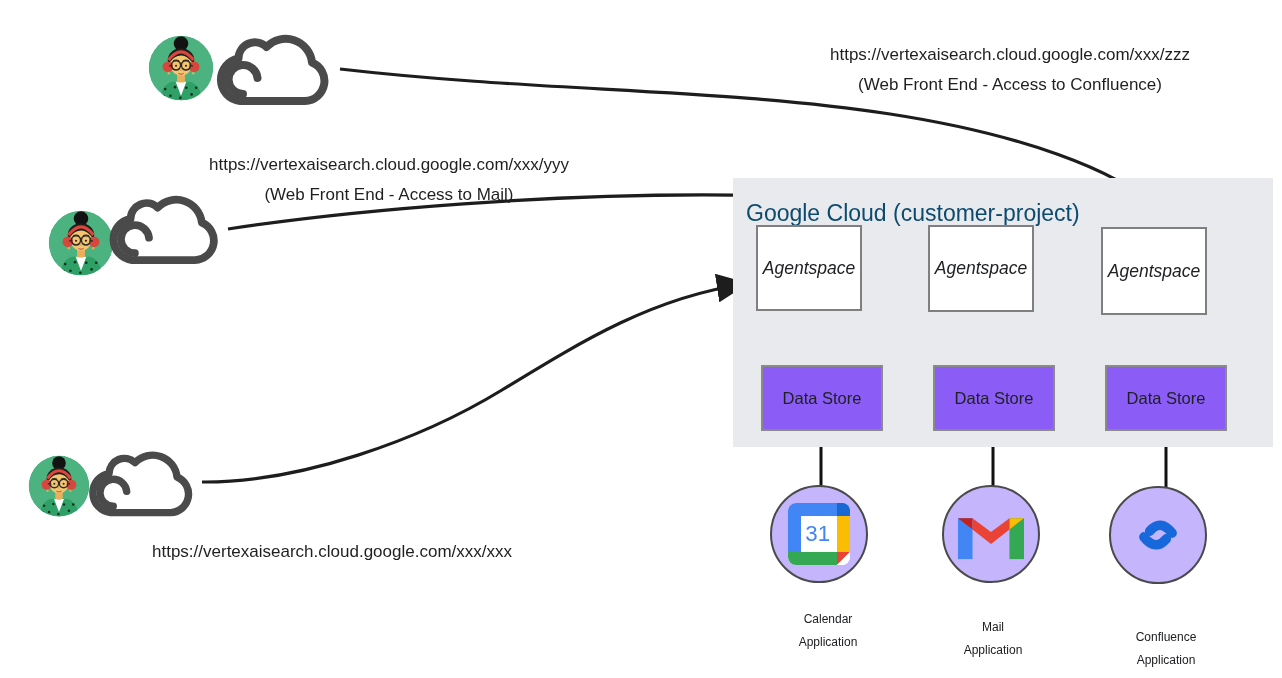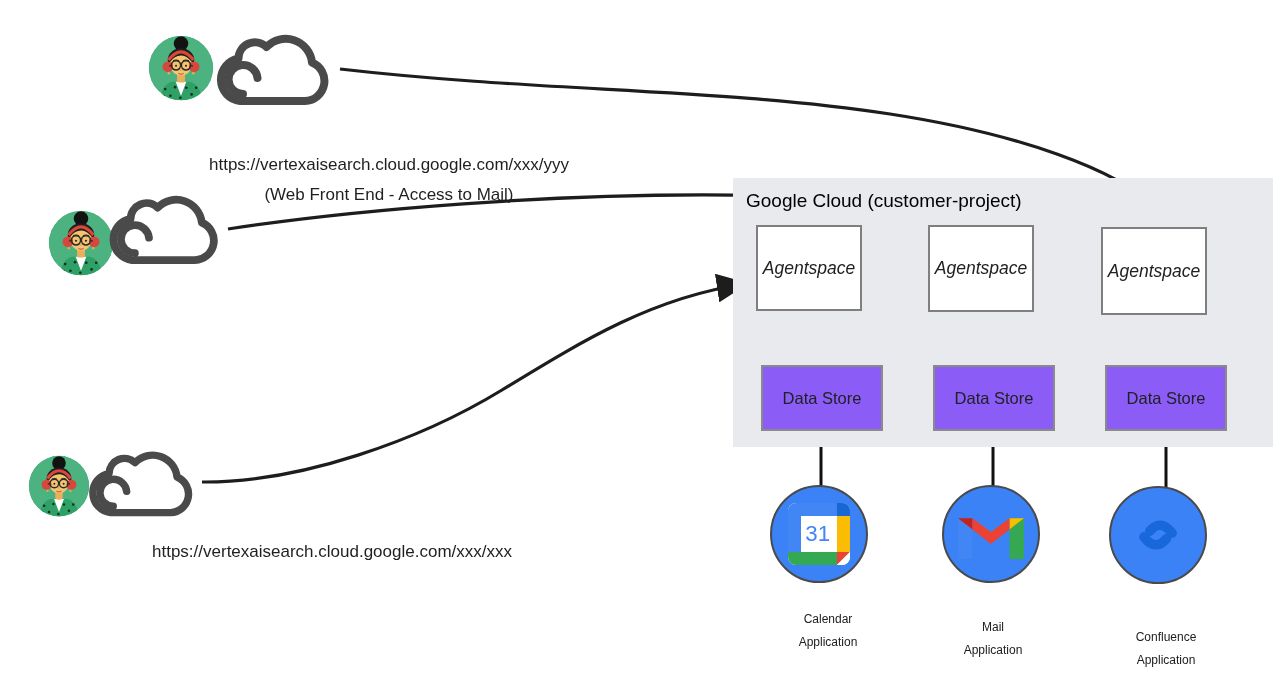--- a/index.html
+++ b/index.html
@@ -5,35 +5,35 @@
   html,body{margin:0;padding:0;background:#fff;}
   #stage{
     position:relative;width:1282px;height:678px;background:#fff;overflow:hidden;
     font-family:"Liberation Sans","DejaVu Sans",sans-serif;color:#1f1f1f;
   }
   .abs{position:absolute;}
   
   .request{width:464px;text-align:center;font-size:17px;line-height:30px;color:#1f1f1f;}
   
   #gcp-box{left:733px;top:178px;width:540px;height:269px;background:#e8eaed;}
-  #gcp-label{left:13px;top:12px;font-size:19px;color:#000000;white-space:nowrap;}
+  #gcp-label{left:13px;top:22px;font-size:23px;color:#0c4a6e;white-space:nowrap;}
   
   .agent-box{
     width:106px;height:86px;background:#fff;border:2px solid #7f7f7f;
     display:flex;align-items:center;justify-content:center;
     font-style:italic;font-size:17.5px;color:#202124;box-sizing:border-box;
   }
   .store-box{
     width:122px;height:66px;background:#8b5cf6;border:2px solid #8a8a8a;
     display:flex;align-items:center;justify-content:center;
     font-size:16.5px;color:#202124;box-sizing:border-box;
   }
   
   .app-circle{
-    width:98px;height:98px;border-radius:50%;background:#3b82f6;border:2px solid #4a4a4a;
+    width:98px;height:98px;border-radius:50%;background:#c4b5fd;border:2px solid #4a4a4a;
     box-sizing:border-box;display:flex;align-items:center;justify-content:center;
   }
   .app-label{width:160px;text-align:center;font-size:12px;line-height:23px;color:#202124;}
   svg{display:block;}
   #wires{left:0;top:0;pointer-events:none;}
 </style>
 </head>
 <body>
 
 <div id="stage">
@@ -105,20 +105,24 @@
       <path d="M 821 431 V 486"></path>
       <path d="M 993 431 V 486"></path>
       <path d="M 1166 431 V 487"></path>
     </g>
   </svg>
 
   <div id="gcp-box" class="abs">
     <div id="gcp-label" class="abs">Google Cloud (customer-project)</div>
   </div>
 
+  <div class="abs request" style="left:778px;top:40px;">
+    <div>https://vertexaisearch.cloud.google.com/xxx/zzz</div>
+    <div>(Web Front End - Access to Confluence)</div>
+  </div>
   <div class="abs request" style="left:157px;top:150px;">
     <div>https://vertexaisearch.cloud.google.com/xxx/yyy</div>
     <div>(Web Front End - Access to Mail)</div>
   </div>
   <div class="abs request" style="left:100px;top:537px;">
     <div>https://vertexaisearch.cloud.google.com/xxx/xxx</div>
   </div>
 
   <svg class="abs" style="left:148px;top:35px;" width="66" height="66">
       <use href="#avatar"></use>

